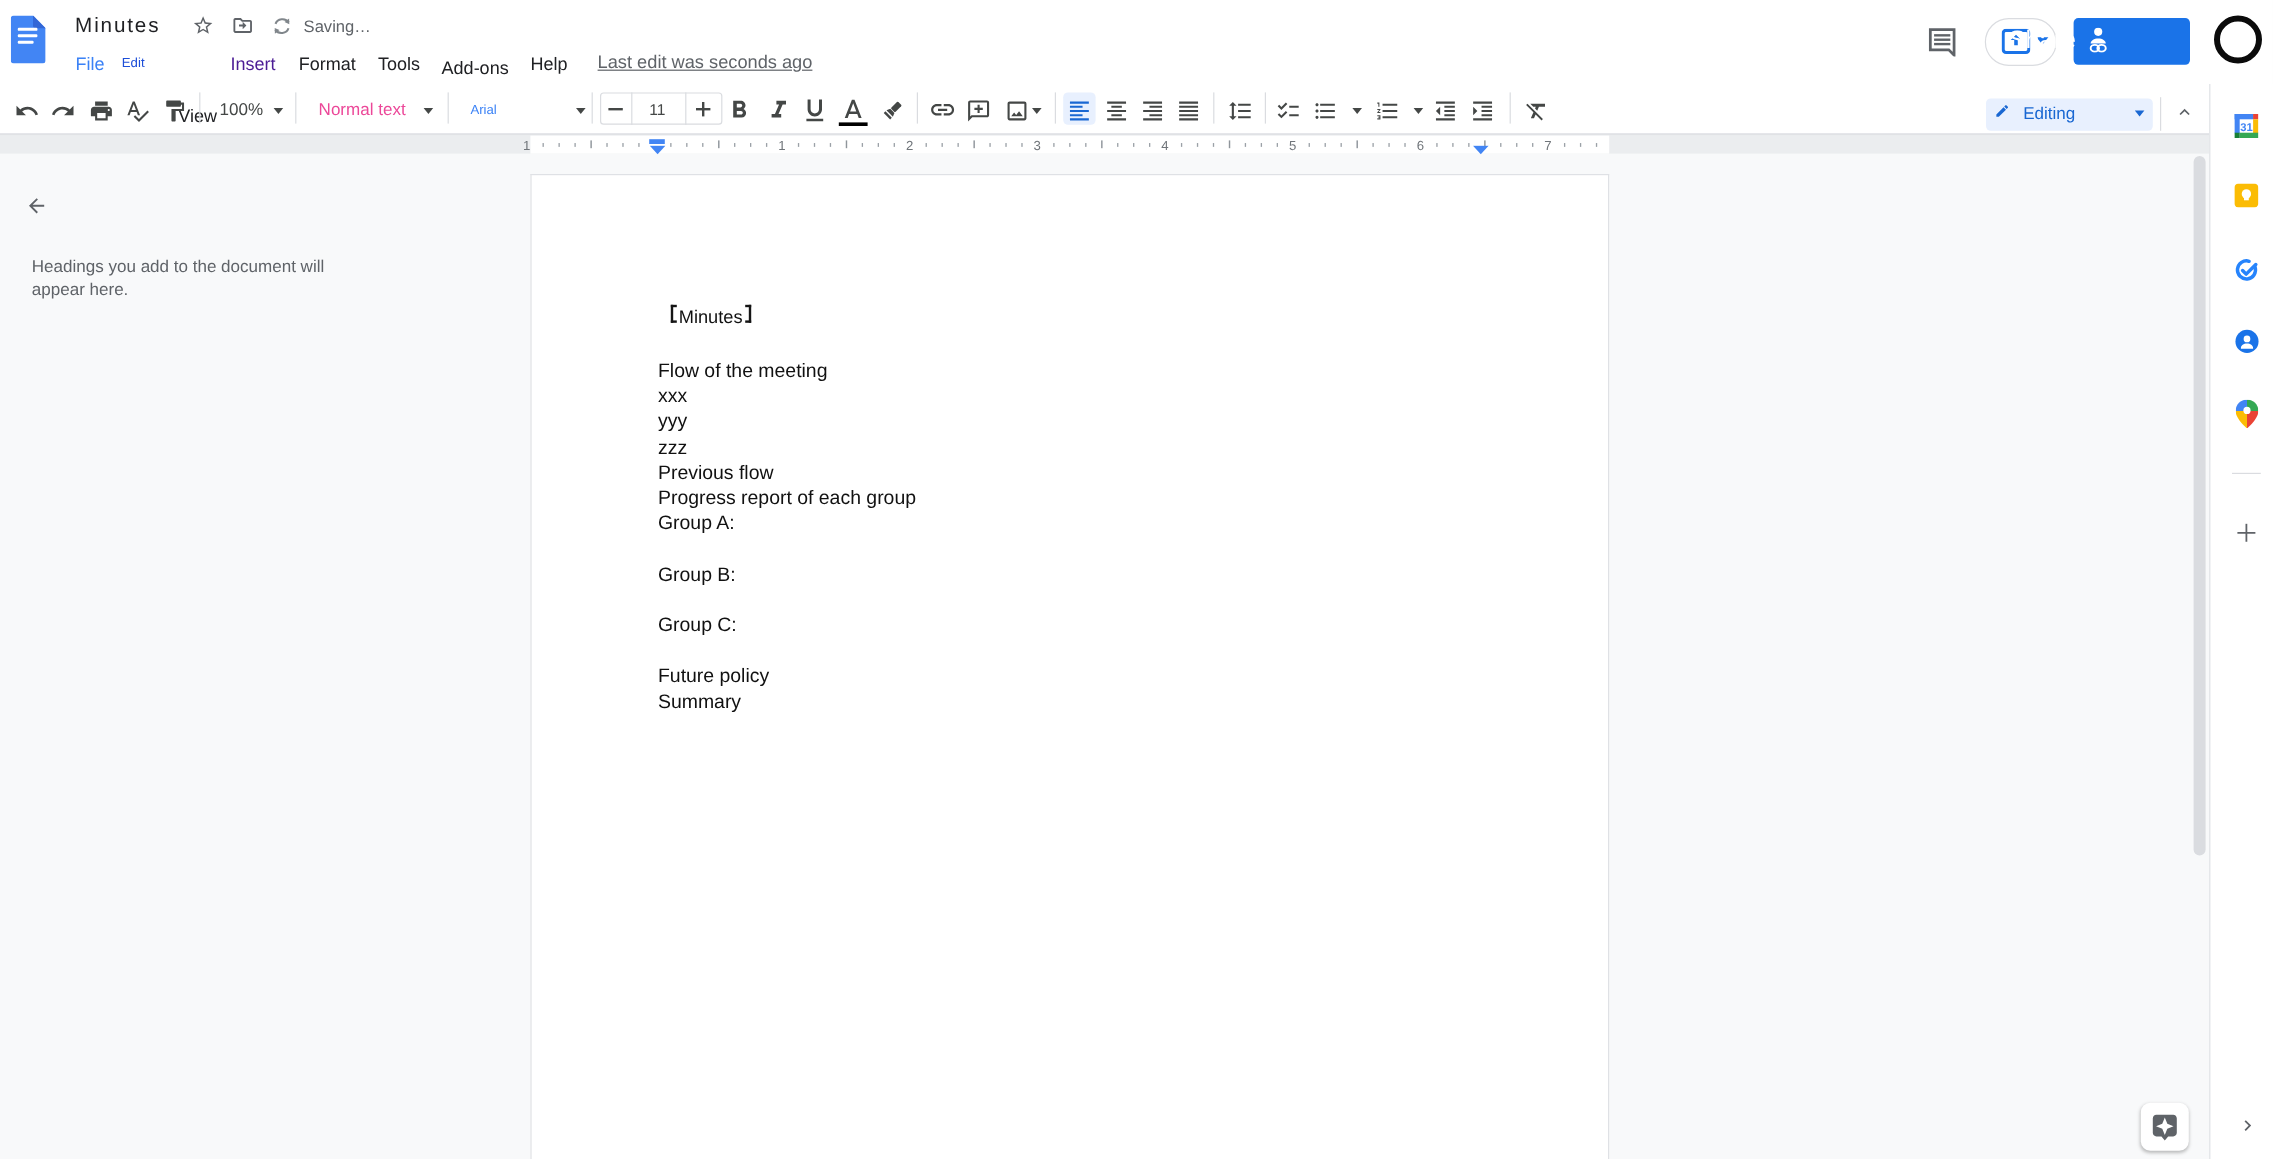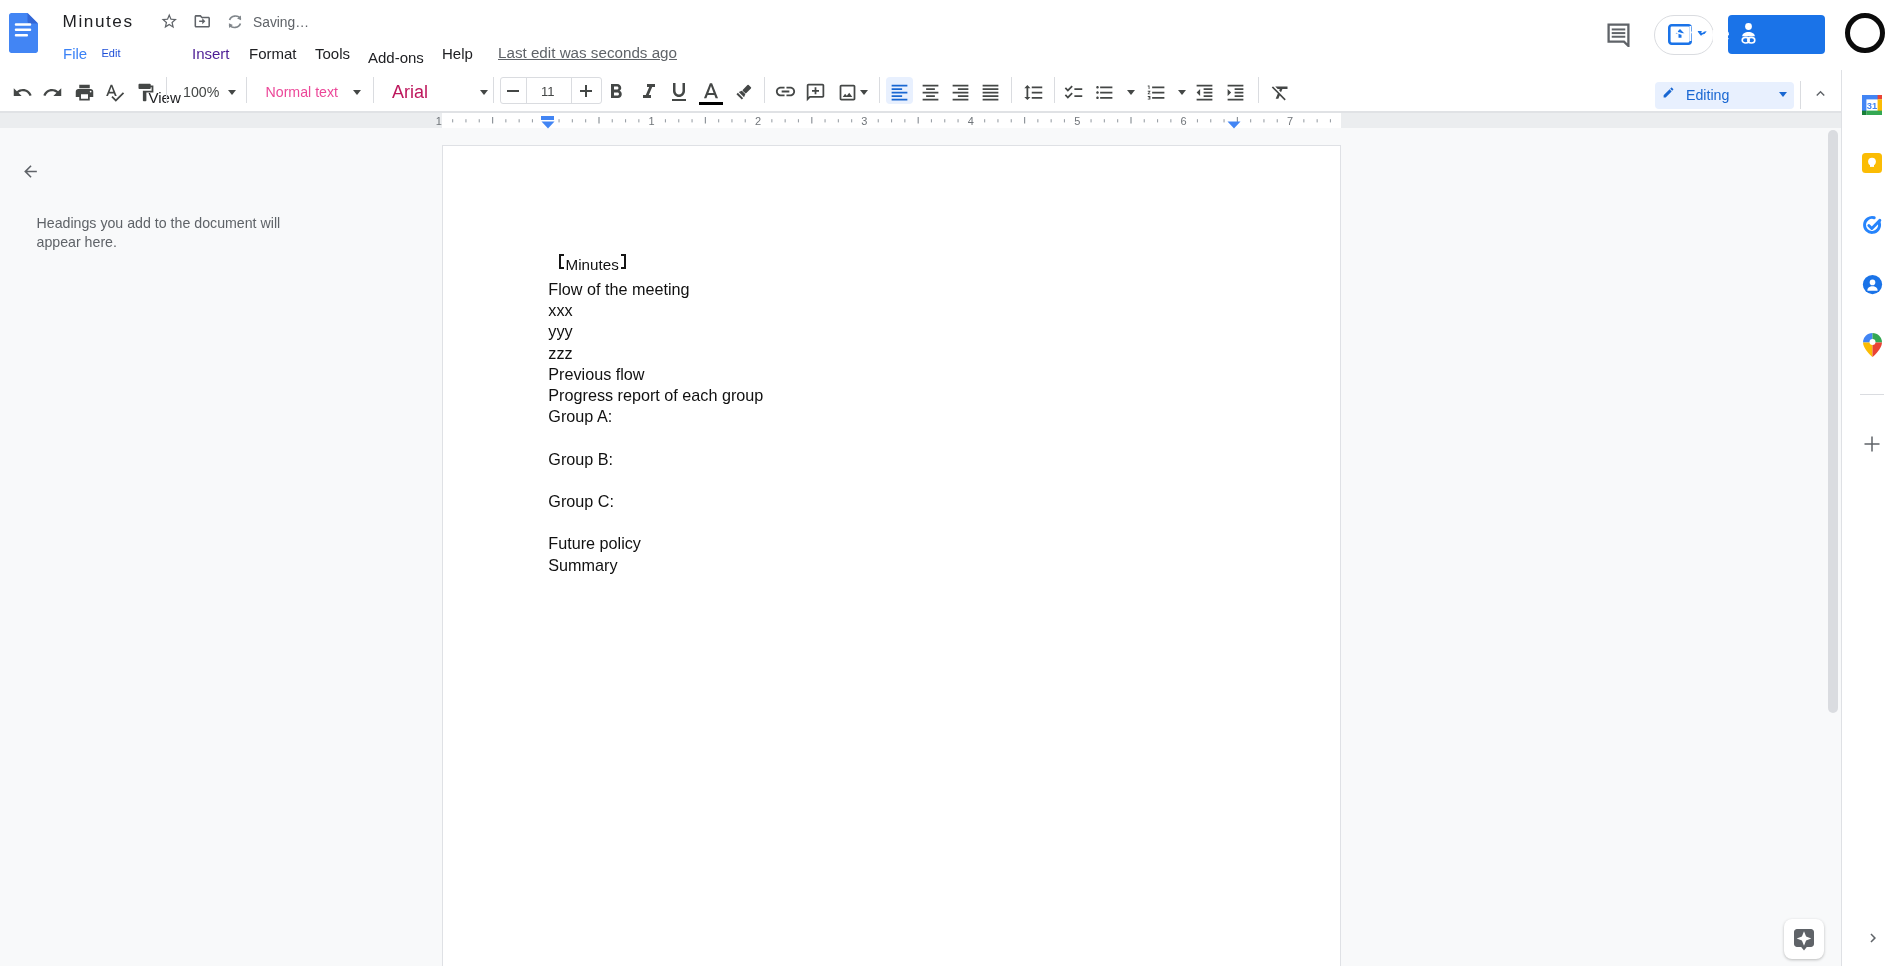--- a/index.html
+++ b/index.html
@@ -84,25 +84,25 @@
 <svg class="abs" style="left:540.5px;top:121px;" width="14" height="8" viewBox="0 0 14 8">
     <path d="M0.5 0.5h13l-6.5 7z" fill="#4285f4"></path>
   </svg>
 <svg class="abs" style="left:1227px;top:121px;" width="14" height="8" viewBox="0 0 14 8">
     <path d="M0.5 0.5h13l-6.5 7z" fill="#4285f4"></path>
   </svg>
 <div class="abs" style="left:442px;top:145px;width:897px;height:821px;background:#fff;border:1px solid #dfe1e5;border-bottom:none;"></div>
 <div class="abs" style="left:558.9px;top:253.9px;width:5px;height:15.2px;border:2px solid #151515;border-right:none;box-sizing:border-box;"></div>
 <div class="abs" style="left:620.9px;top:253.9px;width:5px;height:15.2px;border:2px solid #151515;border-left:none;box-sizing:border-box;"></div>
 <div class="abs" style="left:565.6px;top:256.6px;font-size:15.2px;line-height:15px;color:#111;">Minutes</div>
-<div class="abs" style="left:548.3px;top:279px;font-size:16.2px;line-height:21.2px;color:#111;white-space:pre;">Flow of the meeting<br>xxx<br>yyy<br>zzz<br>Previous flow<br>Progress report of each group<br>Group A:<br>&nbsp;<br>Group B:<br>&nbsp;<br>Group C:<br>&nbsp;<br>Future policy<br>Summary</div>
+<div class="abs" style="left:548.3px;top:299px;font-size:16.2px;line-height:21.2px;color:#111;white-space:pre;">Flow of the meeting<br>xxx<br>yyy<br>zzz<br>Previous flow<br>Progress report of each group<br>Group A:<br>&nbsp;<br>Group B:<br>&nbsp;<br>Group C:<br>&nbsp;<br>Future policy<br>Summary</div>
 <svg class="abs" style="left:21px;top:162px;" width="19" height="19" viewBox="0 0 24 24" fill="#5f6368">
     <path d="M20 11H7.83l5.59-5.59L12 4l-8 8 8 8 1.41-1.41L7.83 13H20v-2z"></path>
   </svg>
-<div class="abs" style="left:26.5px;top:213.5px;width:290px;font-size:14.2px;line-height:19.5px;color:#5f6368;margin-left:10px;">Headings you add to the document will appear here.</div>
+<div class="abs" style="left:26.5px;top:213.5px;width:290px;font-size:14.2px;line-height:19.5px;color:#5f6368;">Headings you add to the document will appear here.</div>
 <div class="abs" style="left:1827.5px;top:130px;width:10px;height:583px;background:#dadce0;border-radius:5px;"></div>
 <div class="abs" style="left:1784px;top:919px;width:40px;height:40px;background:#fff;border-radius:8px;box-shadow:0 1px 3px rgba(0,0,0,.25);"></div>
 <svg class="abs" style="left:1792px;top:927px;" width="24" height="24" viewBox="0 0 24 24">
     <path d="M5 2h14c1.66 0 3 1.34 3 3v12c0 1.66-1.34 3-3 3h-4.2L12 23.4 9.2 20H5c-1.66 0-3-1.34-3-3V5c0-1.66 1.34-3 3-3z" fill="#5f6368"></path>
     <path d="M12 4.2l2.1 5.2 5.2 2.1-5.2 2.1-2.1 5.2-2.1-5.2-5.2-2.1 5.2-2.1z" fill="#fff"></path>
   </svg>
 <div class="abs" style="left:1841px;top:70px;width:53px;height:896px;background:#fff;border-left:1px solid #dfe1e5;box-sizing:border-box;"></div>
 <svg class="abs" style="left:1862px;top:94.5px;" width="20" height="20" viewBox="0 0 20 20">
 <rect x="0" y="0" width="20" height="20" fill="#fff"></rect>
 <rect x="0" y="0" width="16" height="4.4" fill="#4285f4"></rect>
@@ -219,21 +219,21 @@
 <svg class="abs" style="left:134.5px;top:81.5px;" width="21" height="21" viewBox="0 0 24 24" fill="#444746">
     <path d="M18 4V3c0-.55-.45-1-1-1H5c-.55 0-1 .45-1 1v4c0 .55.45 1 1 1h12c.55 0 1-.45 1-1V6h1v4H9v11c0 .55.45 1 1 1h2c.55 0 1-.45 1-1v-9h8V4h-3z"></path>
   </svg>
 <div class="abs" style="left:165.5px;top:77px;width:1px;height:26px;background:#dadce0;"></div>
 <div class="abs" style="left:183px;top:84px;font-size:14.2px;line-height:16px;color:#444746;">100%</div>
 <div class="abs" style="left:228px;top:89.5px;width:0;height:0;border-left:4.5px solid transparent;border-right:4.5px solid transparent;border-top:5.5px solid #444746;"></div>
 <div class="abs" style="left:246px;top:77px;width:1px;height:26px;background:#dadce0;"></div>
 <div class="abs" style="left:265.5px;top:84px;font-size:14.2px;line-height:16px;color:#ec4899;">Normal text</div>
 <div class="abs" style="left:352.5px;top:89.5px;width:0;height:0;border-left:4.5px solid transparent;border-right:4.5px solid transparent;border-top:5.5px solid #444746;"></div>
 <div class="abs" style="left:372.5px;top:77px;width:1px;height:26px;background:#dadce0;"></div>
-<div class="abs" style="left:392px;top:84px;font-size:18px;line-height:16px;color:#be185d;">Arial</div>
+<div class="abs" style="left:392px;top:84px;font-size:11px;line-height:16px;color:#3b82f6;">Arial</div>
 <div class="abs" style="left:479.5px;top:89.5px;width:0;height:0;border-left:4.5px solid transparent;border-right:4.5px solid transparent;border-top:5.5px solid #444746;"></div>
 <div class="abs" style="left:493px;top:77px;width:1px;height:26px;background:#dadce0;"></div>
 <div class="abs" style="left:500px;top:77px;width:102px;height:27px;border:1px solid #dadce0;border-radius:3px;box-sizing:border-box;"></div>
 <div class="abs" style="left:526px;top:77px;width:1px;height:27px;background:#dadce0;"></div>
 <div class="abs" style="left:571px;top:77px;width:1px;height:27px;background:#dadce0;"></div>
 <div class="abs" style="left:506.5px;top:89.5px;width:12px;height:2px;background:#444746;"></div>
 <div class="abs" style="left:541px;top:84px;font-size:13px;line-height:16px;color:#444746;">11</div>
 <div class="abs" style="left:580px;top:89.5px;width:12px;height:2px;background:#444746;"></div>
 <div class="abs" style="left:585px;top:84.5px;width:2px;height:12px;background:#444746;"></div>
 <svg class="abs" style="left:603.8px;top:80px;" width="24" height="24" viewBox="0 0 24 24" fill="#444746">

